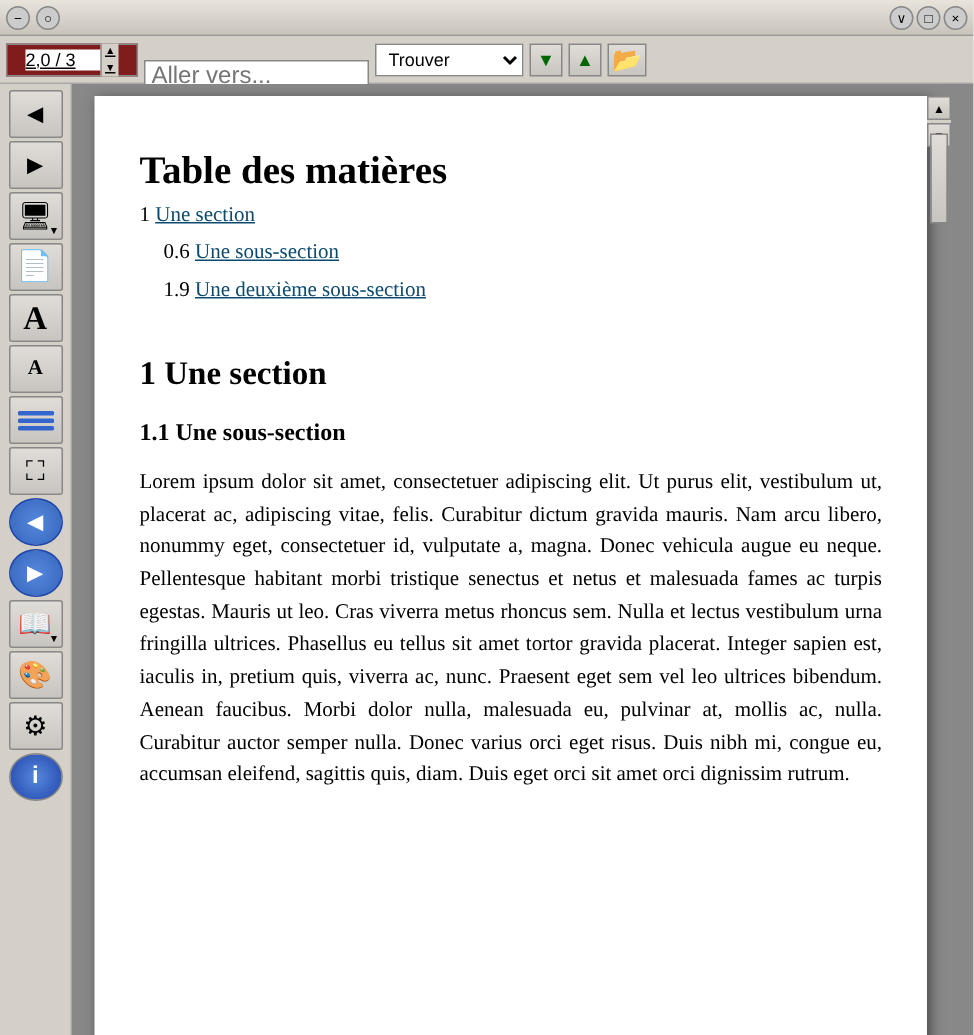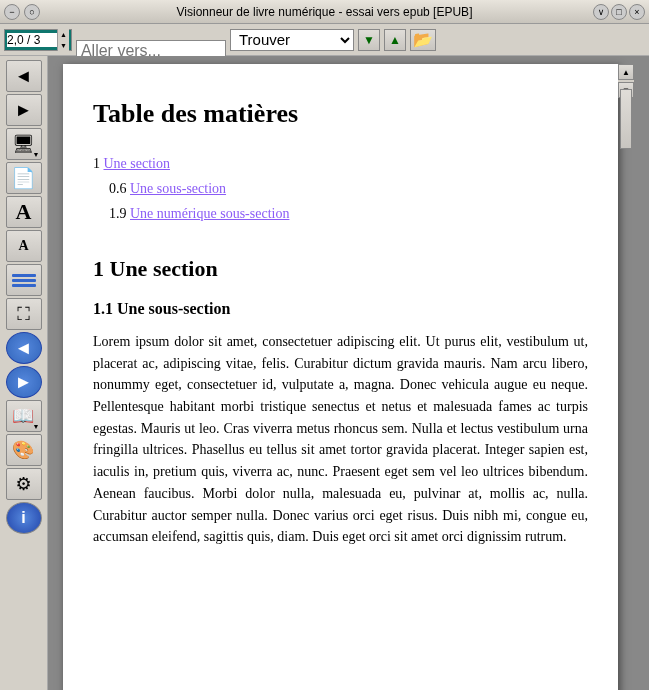--- a/index.html
+++ b/index.html
@@ -60,24 +60,25 @@
       border-bottom: 1px solid #aaa;
       display: flex;
       align-items: center;
       padding: 2px 4px;
       gap: 4px;
       height: 32px;
     }
     .page-input-container {
       display: flex;
       align-items: center;
-      background: #0f766e;
-      border: 1px solid #888;
-      height: 22px;
-      padding: 0 2px;
+      background: #7f1d1d;
+      border: 1px solid #888;
+      height: 22px;
+      padding: 0 12px;
+      text-decoration: underline;
     }
     .page-input {
       border: none;
       outline: none;
       width: 50px;
       font-size: 12px;
     }
     .page-spinner {
       display: flex;
       flex-direction: column;
@@ -97,23 +98,23 @@
       border: 1px solid #888;
       height: 22px;
       font-size: 16px;
       padding: 0 4px;
       width: 150px;
       margin-top: 22px;
     }
     .find-select {
       border: 1px solid #888;
       height: 22px;
-      font-size: 15px;
+      font-size: 12px;
       padding: 0 4px;
-      width: 124px;
+      width: 99px;
       background: white;
     }
     .arrow-btn {
       width: 22px;
       height: 22px;
       border: 1px solid #888;
       background: linear-gradient(to bottom, #e0ddd8, #c8c5c0);
       cursor: pointer;
       display: flex;
       align-items: center;
@@ -208,29 +209,28 @@
       box-shadow: 2px 2px 8px rgba(0,0,0,0.5);
       font-family: serif;
       font-size: 14px;
       line-height: 1.5;
       overflow: hidden;
     }
 
     .page h1.toc-title {
       font-size: 26px;
       font-weight: bold;
-      margin-bottom: 20px;
       border-bottom: none;
     }
 
     .toc-section {
       margin-bottom: 4px;
     }
     .toc-link {
-      color: #8b5cf6;
+      color: #0c4a6e;
       text-decoration: underline;
       cursor: pointer;
     }
     .toc-indent {
       padding-left: 16px;
     }
 
     .page h1.section-title {
       font-size: 22px;
       font-weight: bold;
@@ -286,21 +286,20 @@
     }
   </style>
 </head>
 <body>
 
 <div class="titlebar">
   <div class="titlebar-left">
     <div class="win-btn">−</div>
     <div class="win-btn">○</div>
   </div>
-  <span class="titlebar-title">Visionneur de livre numérique - essai vers epub [EPUB]</span>
   <div class="titlebar-controls">
     <div class="win-btn">∨</div>
     <div class="win-btn">□</div>
     <div class="win-btn">×</div>
   </div>
 </div>
 
 <div class="toolbar">
   <div class="page-input-container">
     <input class="page-input" type="text" value="2,0 / 3" style="">
@@ -382,21 +381,21 @@
 
       <h1 class="toc-title">Table des matières</h1>
 
       <div class="toc-section">
         <span>1 </span><a class="toc-link" href="#">Une section</a>
       </div>
       <div class="toc-section toc-indent">
         <span>0.6 </span><a class="toc-link" href="#">Une sous-section</a>
       </div>
       <div class="toc-section toc-indent">
-        <span>1.9 </span><a class="toc-link" href="#">Une numérique sous-section</a>
+        <span>1.9 </span><a class="toc-link" href="#">Une deuxième sous-section</a>
       </div>
 
       <h1 class="section-title">1 Une section</h1>
 
       <h2 class="subsection-title">1.1 Une sous-section</h2>
 
       <p>Lorem ipsum dolor sit amet, consectetuer adipiscing elit. Ut purus elit, vestibulum ut, placerat ac, adipiscing vitae, felis. Curabitur dictum gravida mauris. Nam arcu libero, nonummy eget, consectetuer id, vulputate a, magna. Donec vehicula augue eu neque. Pellentesque habitant morbi tristique senectus et netus et malesuada fames ac turpis egestas. Mauris ut leo. Cras viverra metus rhoncus sem. Nulla et lectus vestibulum urna fringilla ultrices. Phasellus eu tellus sit amet tortor gravida placerat. Integer sapien est, iaculis in, pretium quis, viverra ac, nunc. Praesent eget sem vel leo ultrices bibendum. Aenean faucibus. Morbi dolor nulla, malesuada eu, pulvinar at, mollis ac, nulla. Curabitur auctor semper nulla. Donec varius orci eget risus. Duis nibh mi, congue eu, accumsan eleifend, sagittis quis, diam. Duis eget orci sit amet orci dignissim rutrum.</p>
 
     </div>
 

